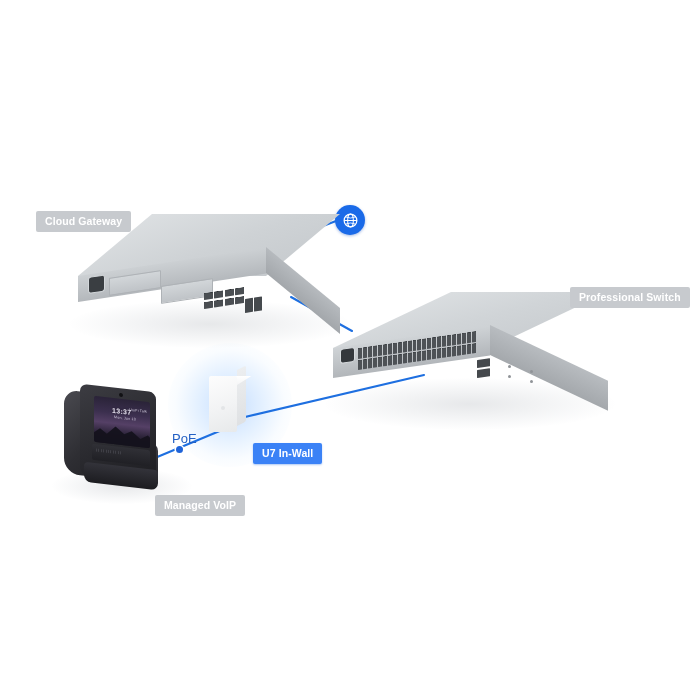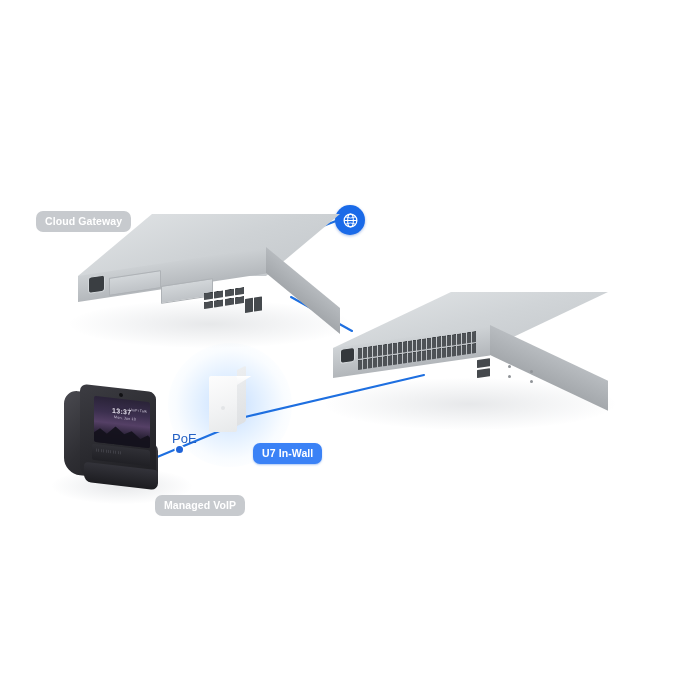--- a/index.html
+++ b/index.html
@@ -24,21 +24,21 @@
     left: 0; top: 0;
     width: 700px; height: 700px;
   }
 
   
   .label-chip {
     position: absolute;
     display: flex;
     align-items: center;
     justify-content: center;
-    border-radius: 7px;
+    border-radius: 2px;
     color: #ffffff;
     font-size: 10.5px;
     font-weight: bold;
     letter-spacing: 0.1px;
     white-space: nowrap;
     padding: 4px 9px 5px 9px;
     box-sizing: border-box;
   }
   .chip-gray {
     background: #c7cace;
@@ -504,20 +504,21 @@
       <div id="ph-brand">UniFi Talk</div>
     </div>
     <div id="ph-cam"></div>
     <div id="ph-chin"></div>
     <div id="ph-speaker"></div>
     <div id="ph-base"></div>
   </div>
 
   <div class="label-chip chip-gray" style="left:36px; top:211px;">Cloud Gateway</div>
 
+  <div class="label-chip chip-gray" style="left:570px; top:287px;">Professional Switch</div>
 
   <div class="label-chip chip-blue" style="left:253px; top:443px;">U7 In-Wall</div>
 
   <div class="label-chip chip-gray" style="left:155px; top:495px;">Managed VoIP</div>
 
   <div class="poe-text" style="left:172px; top:431px;">PoE</div>
   <div class="poe-node" style="left:176px; top:446px;"></div>
 
 </div>
 

